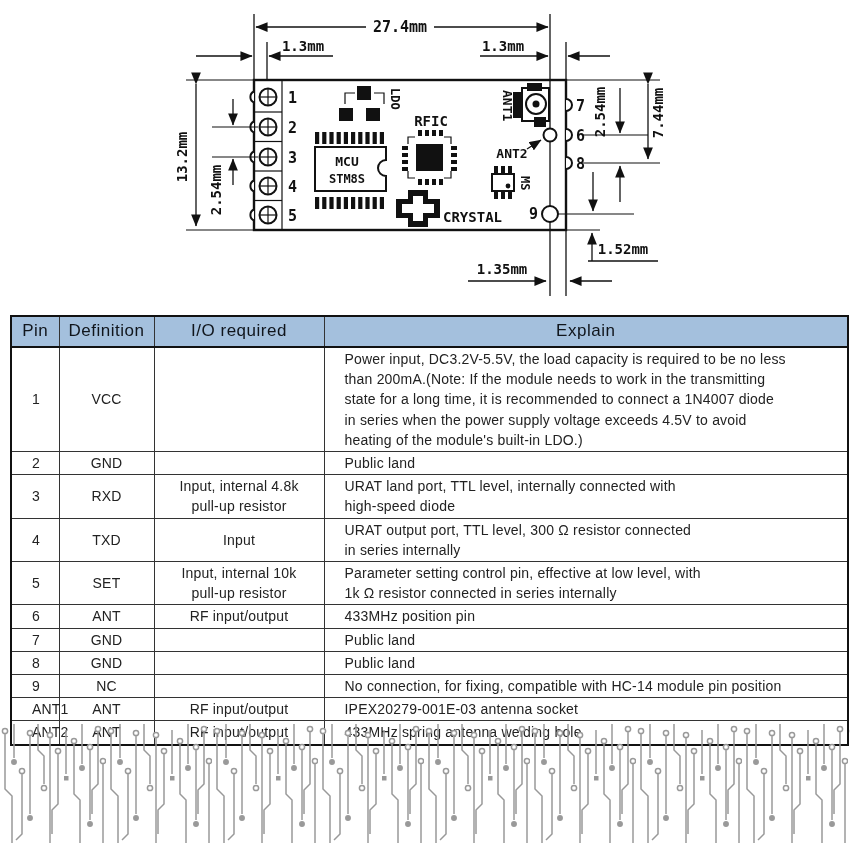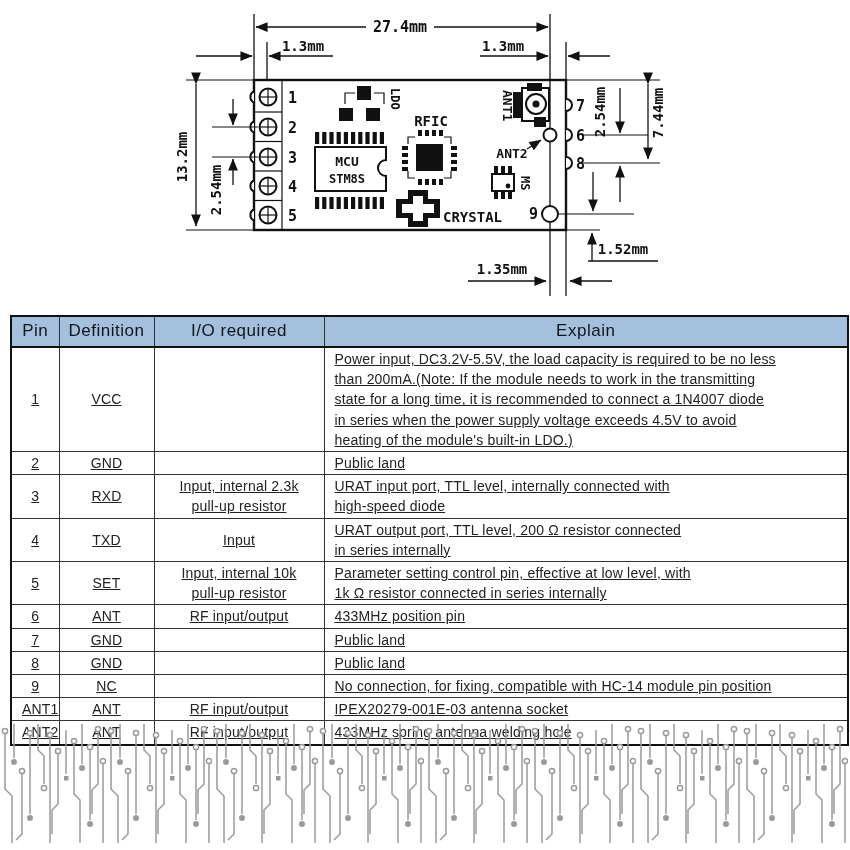--- a/index.html
+++ b/index.html
@@ -26,21 +26,21 @@
     font:14px/20.2px "Liberation Sans", sans-serif;
     letter-spacing:.2px; color:#222; background:#fff;
     border:2px solid #111;
   }
   .pin-table th, .pin-table td { border:1px solid #333; }
   .pin-table thead th {
     background:#a4c0dd; font-size:17px; font-weight:400; color:#10151c;
     height:27px; padding:1px 8px; border-bottom:2px solid #111;
     letter-spacing:.5px;
   }
-  .pin-table td { padding:1px 10px; vertical-align:middle;text-decoration:underline; }
+  .pin-table td { padding:1px 20px; vertical-align:middle; }
   .c-pin, .c-def, .c-io { text-align:center; }
   .c-io, .c-ex { white-space:pre-line; }
   .c-ex { text-align:left; padding:1px 8px; }
   
   .traces { position:absolute; left:0; top:724px; }
 </style>
 </head>
 <body>
 
 <div class="screen">
@@ -310,31 +310,31 @@
     <tr>
       <td class="c-pin">2</td>
       <td class="c-def">GND</td>
       <td class="c-io"></td>
       <td class="c-ex">Public land</td>
     </tr>
 
     <tr>
       <td class="c-pin">3</td>
       <td class="c-def">RXD</td>
-      <td class="c-io">Input, internal 2.3k
+      <td class="c-io">Input, internal 4.8k
 pull-up resistor</td>
-      <td class="c-ex">URAT input port, TTL level, internally connected with
+      <td class="c-ex">URAT land port, TTL level, internally connected with
 high-speed diode</td>
     </tr>
 
     <tr>
       <td class="c-pin">4</td>
       <td class="c-def">TXD</td>
       <td class="c-io">Input</td>
-      <td class="c-ex">URAT output port, TTL level, 200 Ω resistor connected
+      <td class="c-ex">URAT output port, TTL level, 300 Ω resistor connected
 in series internally</td>
     </tr>
 
     <tr>
       <td class="c-pin">5</td>
       <td class="c-def">SET</td>
       <td class="c-io">Input, internal 10k
 pull-up resistor</td>
       <td class="c-ex">Parameter setting control pin, effective at low level, with
 1k Ω resistor connected in series internally</td>

